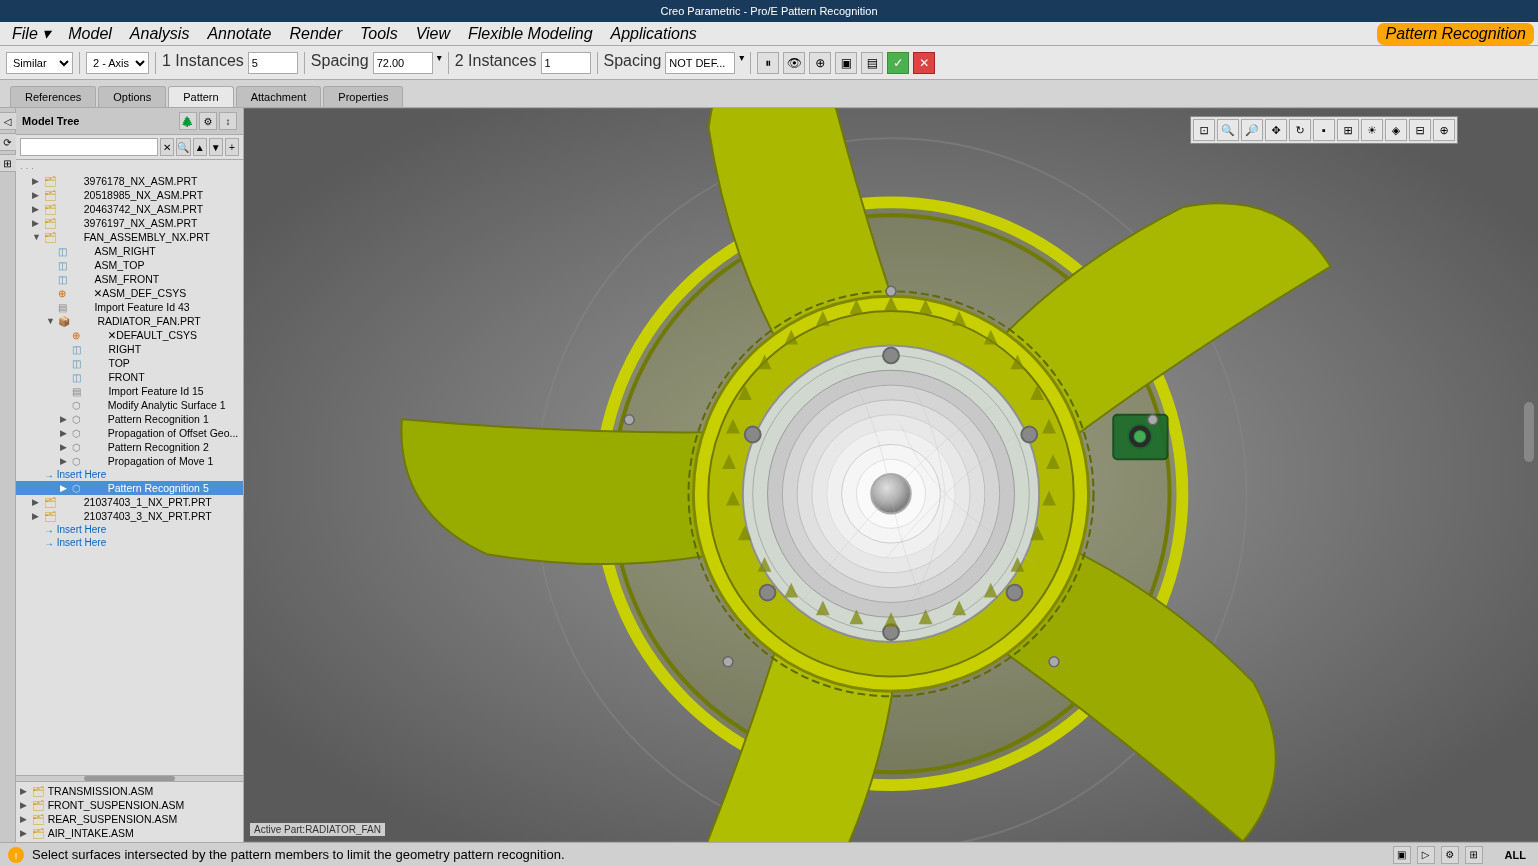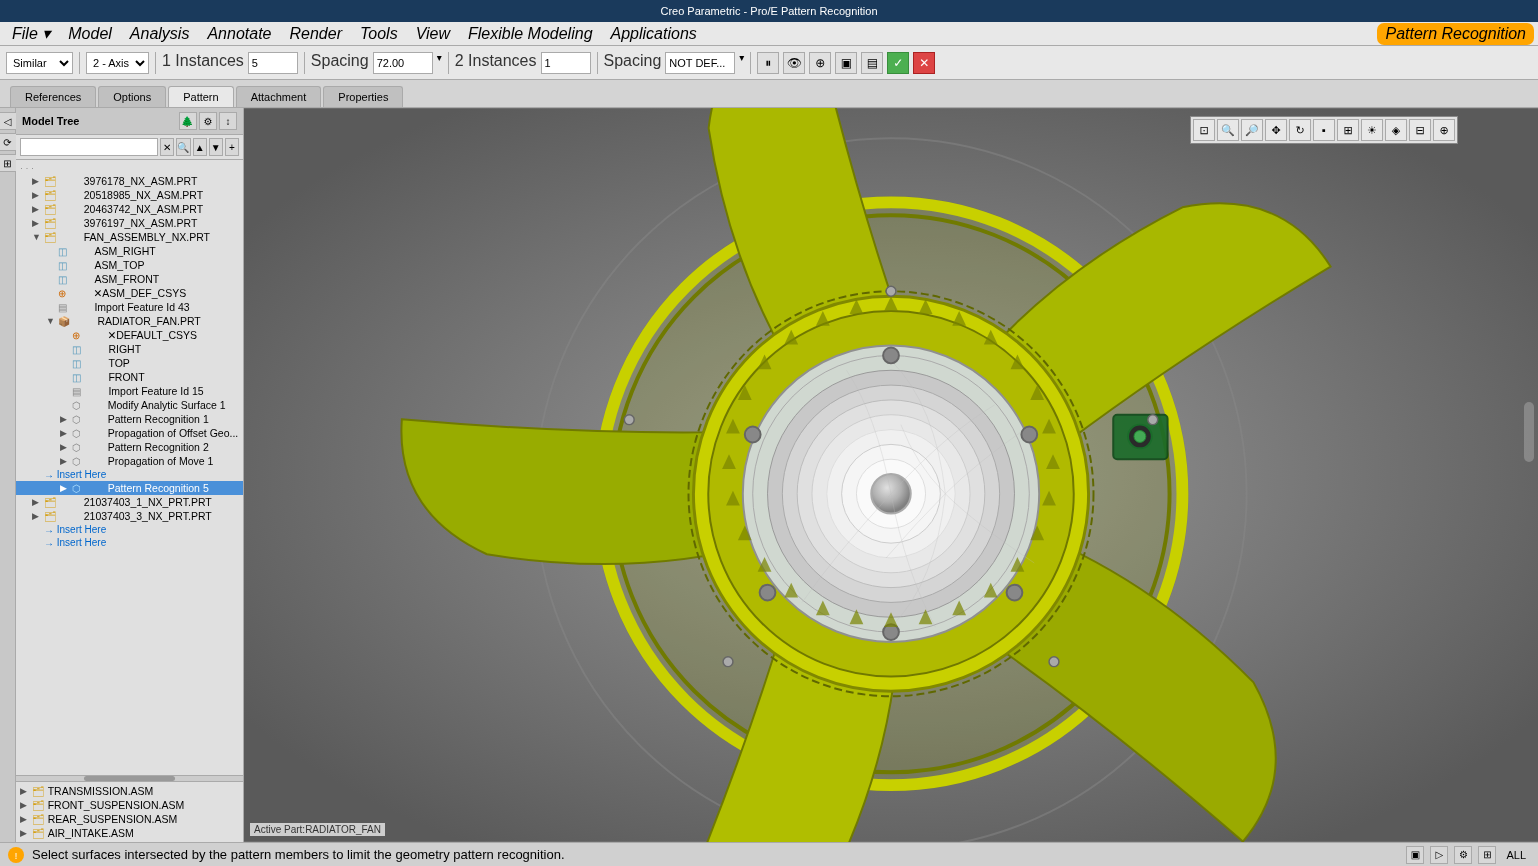--- a/index.html
+++ b/index.html
@@ -548,15 +548,15 @@
       <circle cx="7" cy="7" r="6" fill="#ffa500"></circle>
       <text x="7" y="11" text-anchor="middle" font-size="9" fill="white">!</text>
     </svg>
   </div>
   <div id="status-text">Select surfaces intersected by the pattern members to limit the geometry pattern recognition.</div>
   <div id="status-right">
     <div class="status-right-btn">▣</div>
     <div class="status-right-btn">▷</div>
     <div class="status-right-btn">⚙</div>
     <div class="status-right-btn">⊞</div>
-    <div style="font-size:11px;font-weight:normal;padding:0 4px;">ALL</div>
+    <div style="font-size:11px;font-weight:bold;padding:0 4px;margin-left:12px;">ALL</div>
   </div>
 </div>
 
 </body></html>

